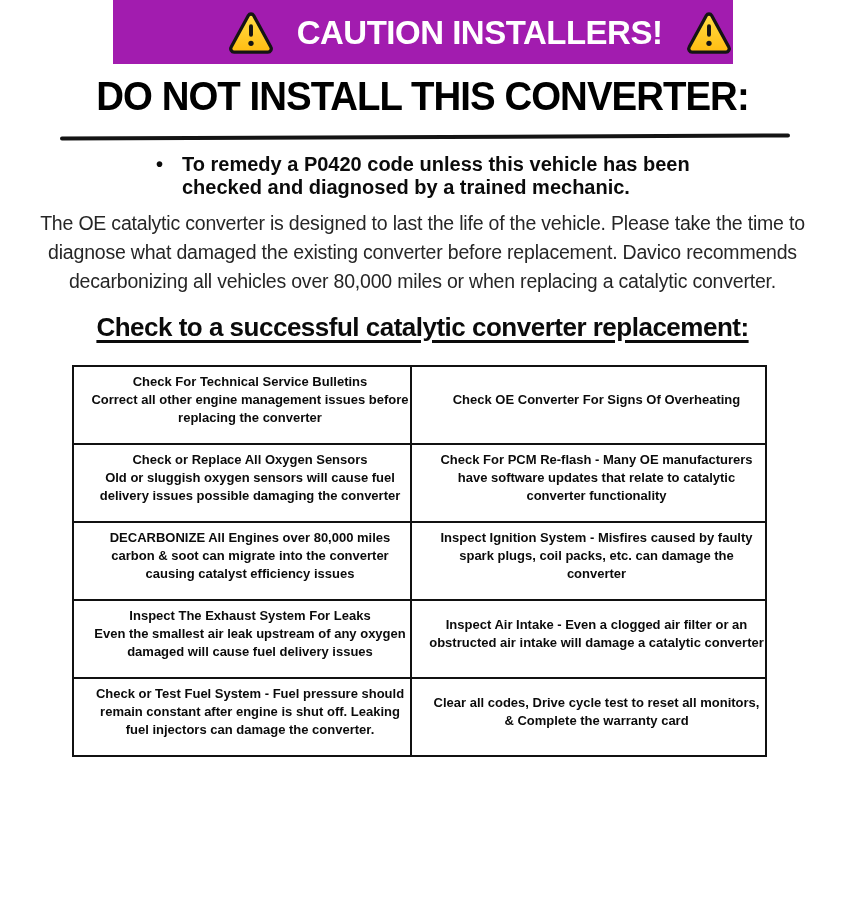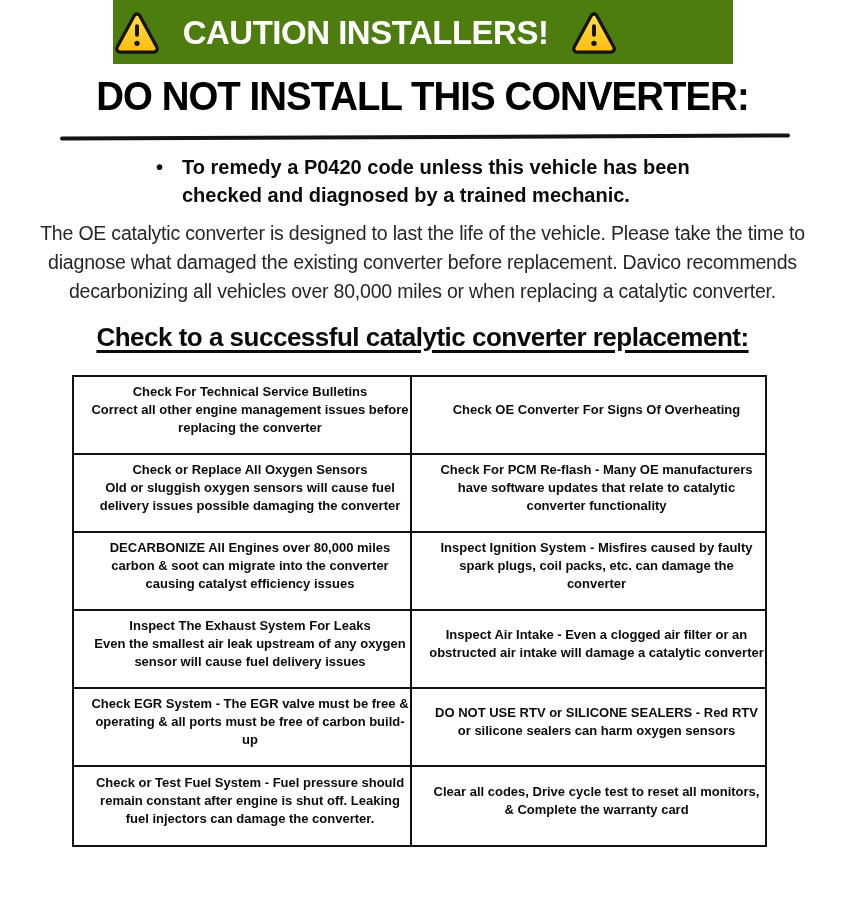--- a/index.html
+++ b/index.html
@@ -11,24 +11,24 @@
     font-family: "Liberation Sans", "DejaVu Sans", sans-serif;
     color: #111111;
   }
   .page { width: 845px; height: 919px; position: relative; }
 
   
   .banner {
     width: 620px;
     height: 64px;
     margin: 0 auto;
-    background: #4d7c0f;
+    background: #a21caf;
     display: flex;
     align-items: center;
-    justify-content: flex-start;
+    justify-content: flex-end;
     gap: 16px;
   }
   .banner-text {
     color: #ffffff;
     font-weight: bold;
     font-size: 34px;
     letter-spacing: -0.5px;
     transform: scaleX(0.97);
     white-space: nowrap;
   }
@@ -61,21 +61,21 @@
   .warning-list {
     list-style: none;
     margin: 14px 0 0 150px;
     width: 585px;
   }
   .warning-list li {
     position: relative;
     padding-left: 32px;
     font-weight: bold;
     font-size: 20px;
-    line-height: 28px;
+    line-height: 23px;
     color: #0b0b0b;
   }
   .warning-list li::before {
     content: "•";
     position: absolute;
     left: 6px;
     top: 0;
     font-size: 20px;
   }
 
@@ -193,26 +193,22 @@
         <td>Check or Replace All Oxygen Sensors
 Old or sluggish oxygen sensors will cause fuel delivery issues possible damaging the converter</td>
         <td>Check For PCM Re-flash - Many OE manufacturers have software updates that relate to catalytic converter functionality</td>
       </tr>
       <tr>
         <td>DECARBONIZE All Engines over 80,000 miles carbon &amp; soot can migrate into the converter causing catalyst efficiency issues</td>
         <td>Inspect Ignition System - Misfires caused by faulty spark plugs, coil packs, etc. can damage the converter</td>
       </tr>
       <tr>
         <td>Inspect The Exhaust System For Leaks
-Even the smallest air leak upstream of any oxygen sensor will cause fuel delivery issues</td>
+Even the smallest air leak upstream of any oxygen damaged will cause fuel delivery issues</td>
         <td>Inspect Air Intake - Even a clogged air filter or an obstructed air intake will damage a catalytic converter</td>
-      </tr>
-      <tr>
-        <td>Check EGR System - The EGR valve must be free &amp; operating &amp; all ports must be free of carbon build-up</td>
-        <td>DO NOT USE RTV or SILICONE SEALERS - Red RTV or silicone sealers can harm oxygen sensors</td>
       </tr>
       <tr>
         <td>Check or Test Fuel System - Fuel pressure should remain constant after engine is shut off.  Leaking fuel injectors can damage the converter.</td>
         <td>Clear all codes,  Drive cycle test to reset all monitors, &amp; Complete the warranty card</td>
       </tr>
     </tbody>
   </table>
 
 </div>
 

